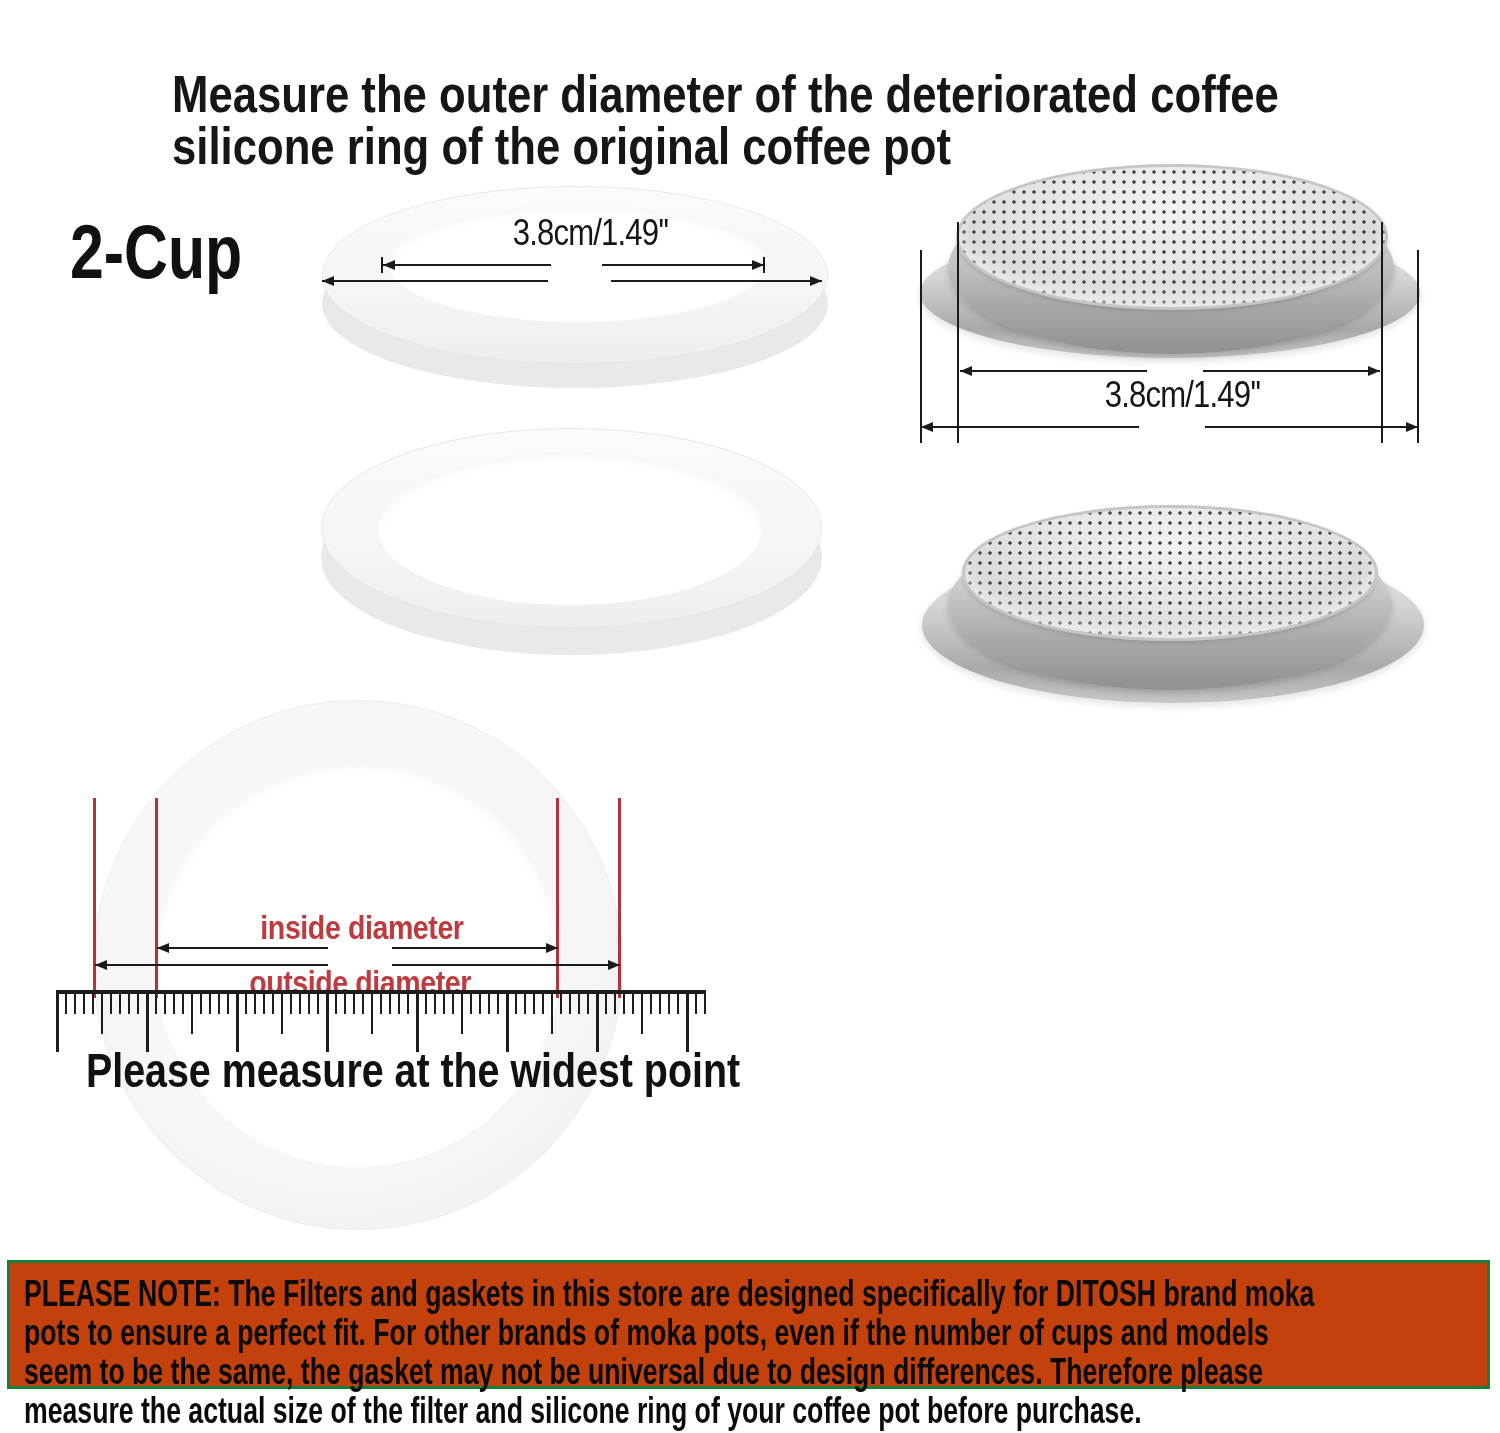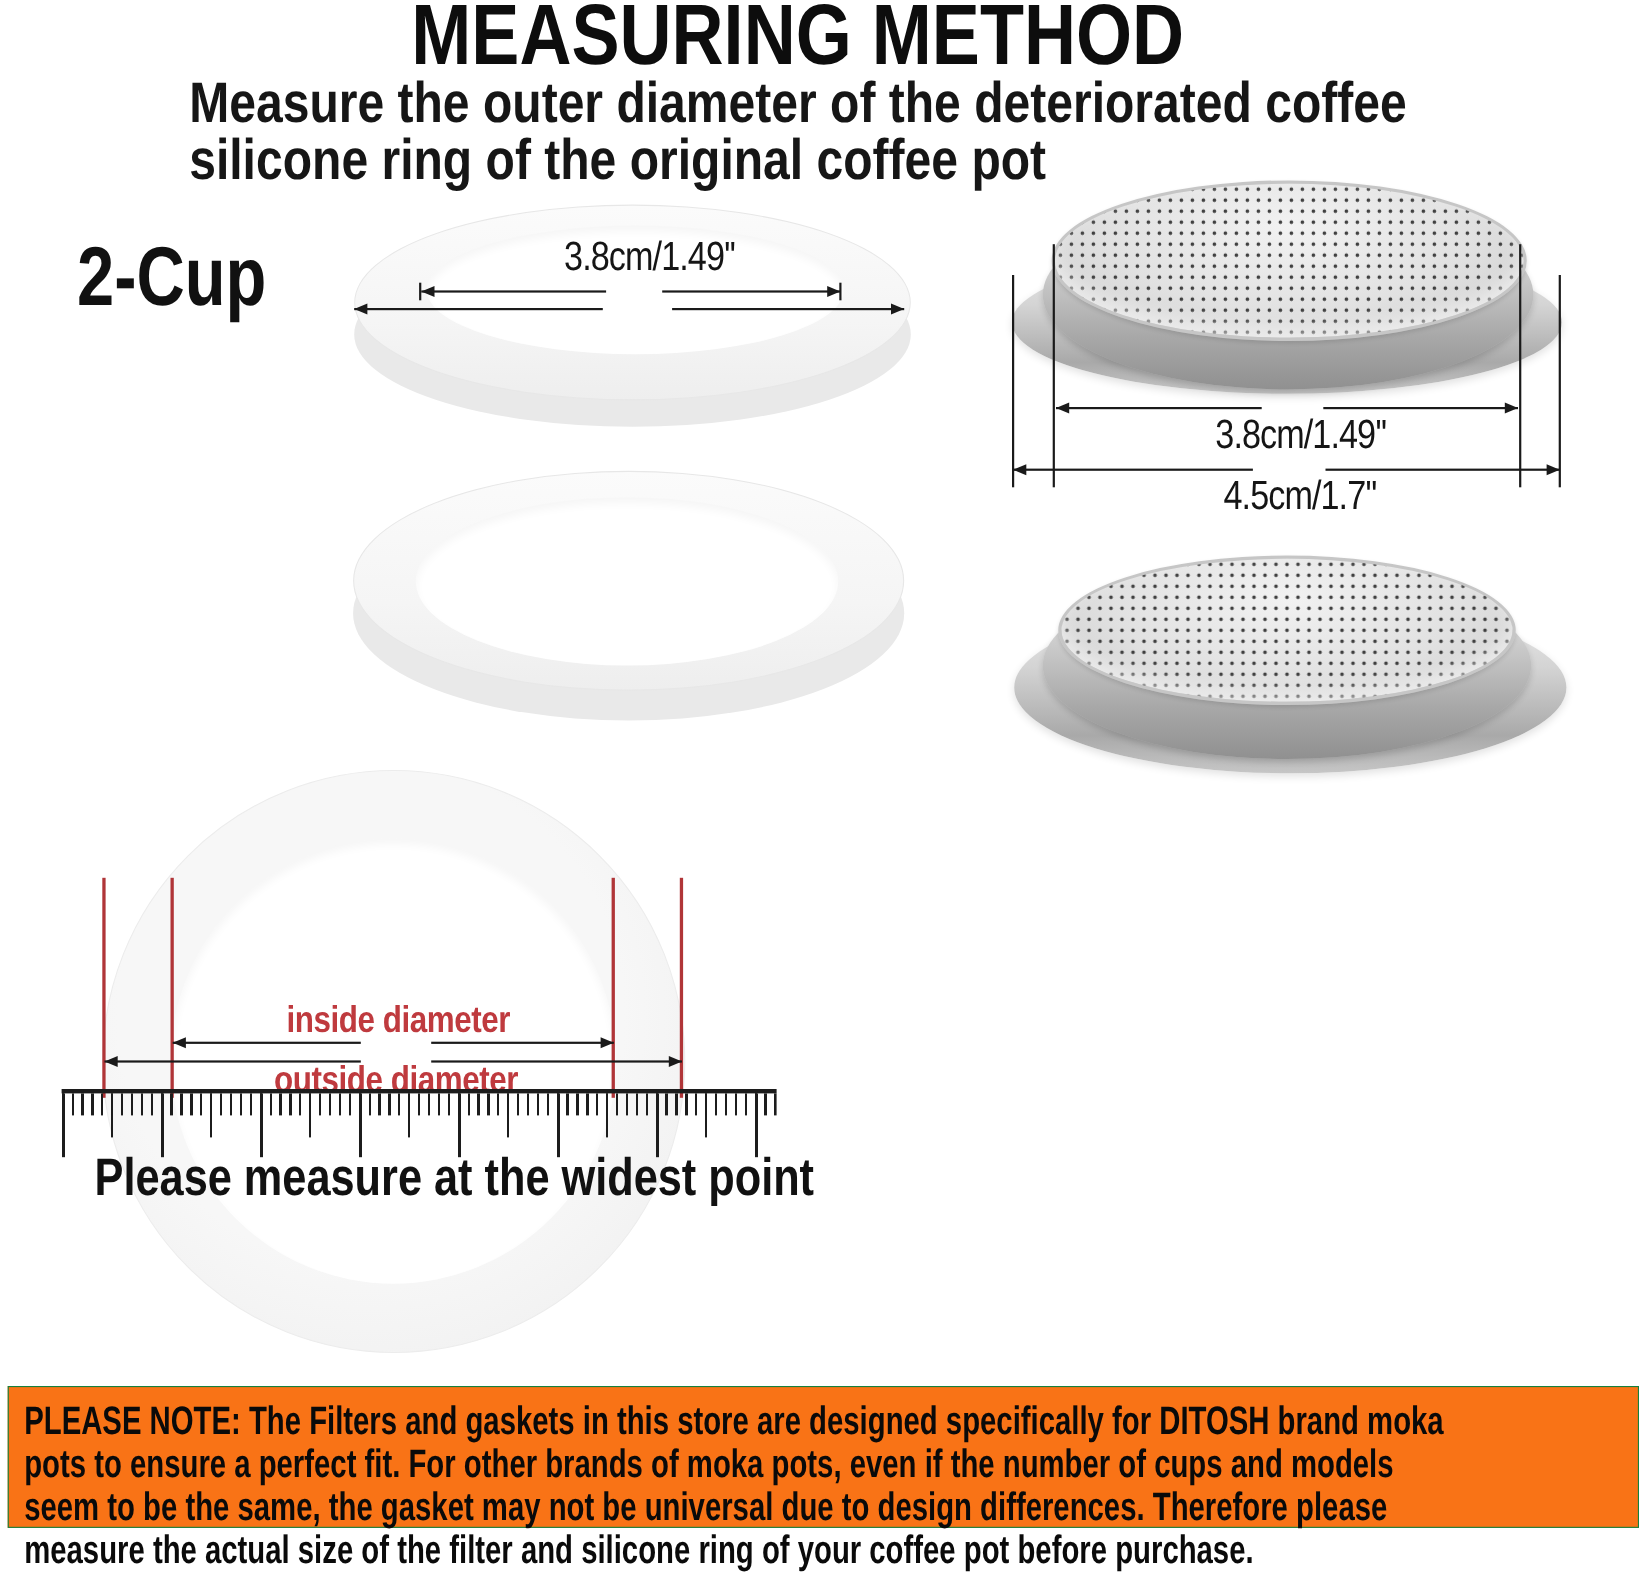--- a/index.html
+++ b/index.html
@@ -30,30 +30,29 @@
         background-image:radial-gradient(circle,rgba(55,55,55,.95) 1.4px,rgba(0,0,0,0) 2px),
                          radial-gradient(ellipse at 50% 28%,#f2f2f2 0%,#e1e1e1 55%,#cacaca 100%);
         background-size:10px 10px,100% 100%;
         box-shadow:inset 0 -8px 16px rgba(255,255,255,.55),0 2px 4px rgba(0,0,0,.12)}
   
   .ruler{position:absolute;left:56px;top:990px;width:650px;height:86px;border-top:4px solid #1c1c1c}
   .tick-s{position:absolute;left:0;top:0;width:100%;height:20px;background:repeating-linear-gradient(90deg,#1c1c1c 0 2px,transparent 2px 9px)}
   .tick-m{position:absolute;left:0;top:0;width:100%;height:40px;background:repeating-linear-gradient(90deg,#1c1c1c 0 2px,transparent 2px 45px)}
   .tick-l{position:absolute;left:0;top:0;width:100%;height:58px;background:repeating-linear-gradient(90deg,#1c1c1c 0 3px,transparent 3px 90px)}
   
-  .notebox{position:absolute;left:7px;top:1260px;width:1483px;height:129px;background:#f97316;border:1px solid #15803d;box-sizing:border-box}
+  .notebox{position:absolute;left:7px;top:1260px;width:1483px;height:129px;background:#c2410c;border:3px solid #15803d;box-sizing:border-box}
   .noteline{position:absolute;left:14px;height:34px;line-height:34px;font-size:36px;font-weight:bold;color:#0a0a0a;
             transform:scaleX(.74);transform-origin:0 50%;white-space:nowrap}
 </style>
 </head>
 <body>
 
 <div id="canvas">
 
-  <div class="abs center" style="left:25px;top:0;width:1400px;height:62px;font-size:78px;font-weight:bold;line-height:62px;color:#0d0d0d"><span class="cxc" style="display:inline-block">MEASURING METHOD</span></div>
   <div class="abs cxl" style="left:172px;top:68px;font-size:52px;font-weight:bold;line-height:52px;color:#161616">Measure the outer diameter of the deteriorated coffee</div>
   <div class="abs cxl" style="left:172px;top:120px;font-size:52px;font-weight:bold;line-height:52px;color:#161616">silicone ring of the original coffee pot</div>
 
   <div class="abs cxl" style="left:70px;top:212px;font-size:76px;font-weight:bold;line-height:80px;transform:scaleX(.8);color:#111">2-Cup</div>
 
   <div class="abs" style="left:0;top:0;width:0;height:0">
     <div class="abs srim" style="left:322px;top:220px;width:506px;height:168px"></div>
     <div class="abs sring" style="left:322px;top:186px;width:506px;height:178px;box-sizing:border-box"></div>
     <div class="abs shole" style="left:388px;top:205px;width:379px;height:117px"></div>
   </div>
@@ -85,21 +84,20 @@
   <div class="ml" style="left:960px;top:370px;width:187px"></div>
   <div class="ml" style="left:1203px;top:370px;width:177px"></div>
   <div class="ah ahl" style="left:960px;top:366px"></div>
   <div class="ah ahr" style="left:1368px;top:366px"></div>
   <div class="abs center" style="left:1033px;top:378px;width:300px;height:34px;line-height:34px"><span class="cxc meas" style="display:inline-block">3.8cm/1.49''</span></div>
 
   <div class="ml" style="left:921px;top:426px;width:218px"></div>
   <div class="ml" style="left:1205px;top:426px;width:213px"></div>
   <div class="ah ahl" style="left:921px;top:422px"></div>
   <div class="ah ahr" style="left:1406px;top:422px"></div>
-  <div class="abs center" style="left:1032px;top:434px;width:300px;height:34px;line-height:34px"><span class="cxc meas" style="display:inline-block">4.5cm/1.7''</span></div>
 
   <div class="abs" style="left:0;top:0;width:0;height:0">
     <div class="abs srim" style="left:321px;top:460px;width:501px;height:195px"></div>
     <div class="abs sring" style="left:321px;top:428px;width:501px;height:200px;box-sizing:border-box"></div>
     <div class="abs shole" style="left:378px;top:452px;width:384px;height:153px"></div>
   </div>
 
   <div class="abs" style="left:0;top:0;width:0;height:0">
     <div class="abs fflange" style="left:922px;top:547px;width:502px;height:156px"></div>
     <div class="abs fbody" style="left:948px;top:520px;width:444px;height:170px"></div>

